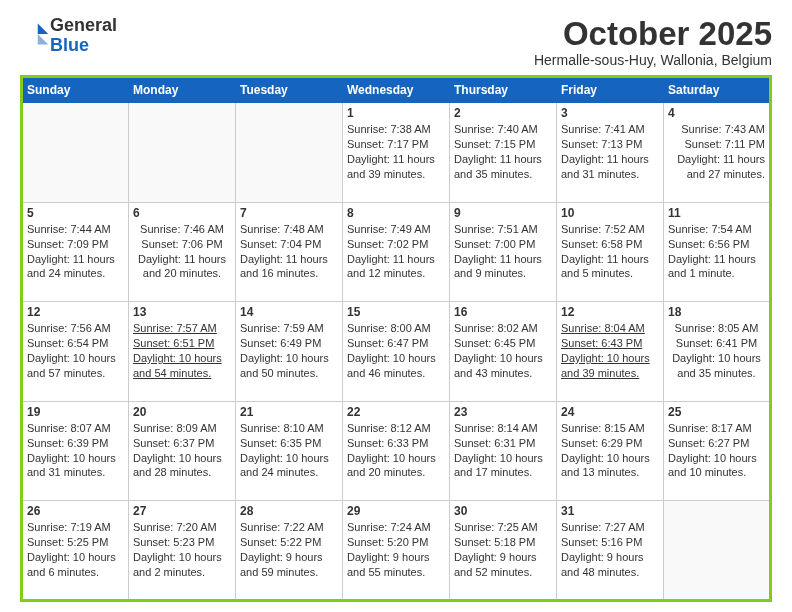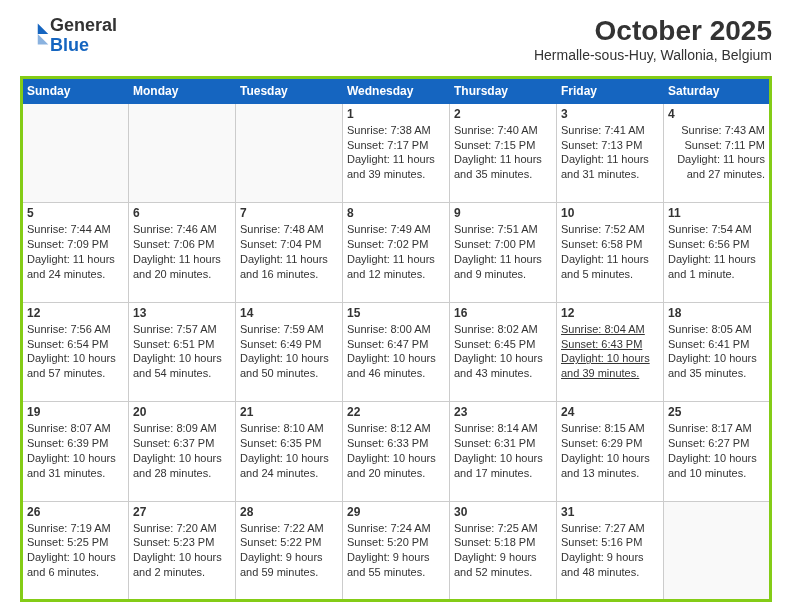--- a/index.html
+++ b/index.html
@@ -14,21 +14,21 @@
       width: 792px;
       height: 612px;
       padding: 16px 20px 10px 20px;
       display: flex;
       flex-direction: column;
     }
     .header {
       display: flex;
       justify-content: space-between;
       align-items: flex-start;
-      margin-bottom: 13px;
+      margin-bottom: 7px;
     }
     .logo {
       display: flex;
       align-items: center;
       gap: 0;
     }
     .logo-text {
       font-size: 18px;
       font-weight: bold;
       line-height: 1.1;
@@ -37,21 +37,21 @@
     .logo-blue { color: #1565c0; }
     .logo-icon {
       width: 28px;
       height: 28px;
       margin-left: 2px;
     }
     .title-block {
       text-align: right;
     }
     .month-title {
-      font-size: 28px;
+      font-size: 33px;
       font-weight: bold;
       color: #333;
       line-height: 1.1;
     }
     .subtitle {
       font-size: 14px;
       color: #333;
     }
     .calendar {
       flex: 1;
@@ -165,21 +165,21 @@
         <tr>
           <td>
             <span class="day-num">5</span>
             <div class="day-info" style="white-space: pre-line;">Sunrise: 7:44 AM
 Sunset: 7:09 PM
 Daylight: 11 hours
 and 24 minutes.</div>
           </td>
           <td>
             <span class="day-num">6</span>
-            <div class="day-info" style="white-space: pre-line;">Sunrise: 7:46 AM
+            <div class="day-info" style="white-space: pre-line; text-align: center;">Sunrise: 7:46 AM
 Sunset: 7:06 PM
 Daylight: 11 hours
 and 20 minutes.</div>
           </td>
           <td>
             <span class="day-num">7</span>
             <div class="day-info" style="white-space: pre-line;">Sunrise: 7:48 AM
 Sunset: 7:04 PM
 Daylight: 11 hours
 and 16 minutes.</div>
@@ -216,21 +216,21 @@
         <tr>
           <td>
             <span class="day-num">12</span>
             <div class="day-info" style="white-space: pre-line;">Sunrise: 7:56 AM
 Sunset: 6:54 PM
 Daylight: 10 hours
 and 57 minutes.</div>
           </td>
           <td>
             <span class="day-num">13</span>
-            <div class="day-info" style="white-space: pre-line;">Sunrise: 7:57 AM
+            <div class="day-info" style="white-space: pre-line; text-decoration: underline;">Sunrise: 7:57 AM
 Sunset: 6:51 PM
 Daylight: 10 hours
 and 54 minutes.</div>
           </td>
           <td>
             <span class="day-num">14</span>
             <div class="day-info" style="white-space: pre-line;">Sunrise: 7:59 AM
 Sunset: 6:49 PM
 Daylight: 10 hours
 and 50 minutes.</div>
@@ -251,21 +251,21 @@
           </td>
           <td>
             <span class="day-num">12</span>
             <div class="day-info" style="white-space: pre-line; text-decoration: underline;">Sunrise: 8:04 AM
 Sunset: 6:43 PM
 Daylight: 10 hours
 and 39 minutes.</div>
           </td>
           <td>
             <span class="day-num">18</span>
-            <div class="day-info" style="white-space: pre-line;">Sunrise: 8:05 AM
+            <div class="day-info" style="white-space: pre-line; text-align: center;">Sunrise: 8:05 AM
 Sunset: 6:41 PM
 Daylight: 10 hours
 and 35 minutes.</div>
           </td>
         </tr>
         <tr>
           <td>
             <span class="day-num">19</span>
             <div class="day-info" style="white-space: pre-line;">Sunrise: 8:07 AM
 Sunset: 6:39 PM

